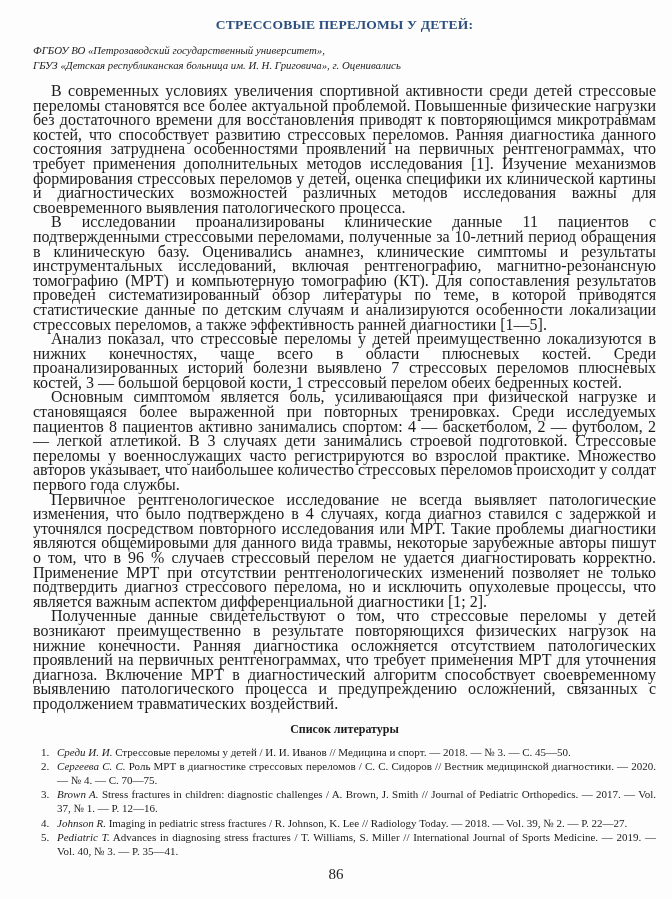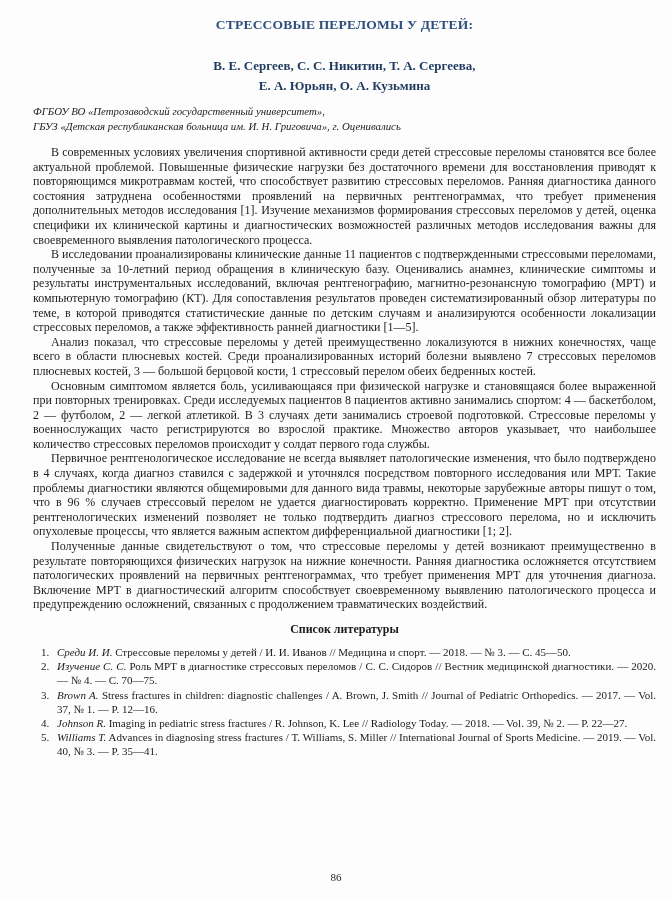--- a/index.html
+++ b/index.html
@@ -41,21 +41,21 @@
   }
   .affiliation{
     font-style:italic;
     font-size:10.8px;
     line-height:15px;
     margin-top:8px;
     color:#222;
   }
   .body-text{
     margin-top:11px;
-    font-size:12px;
+    font-size:16px;
     line-height:14.6px;
     text-align:justify;
   }
   .body-text p{
     margin:0;
     text-indent:18px;
   }
   .ref-heading{
     text-align:center;
     font-weight:bold;
@@ -77,37 +77,33 @@
     flex:0 0 16px;
     text-align:left;
   }
   .ref-body{flex:1;}
   .ref-author{font-style:italic;}
   .page-number{
     position:absolute;
     bottom:16px;
     left:0;right:0;
     text-align:center;
-    font-size:11px;
+    font-size:15px;
     color:#222;
   }
 </style>
 </head>
 <body>
 
 <div class="page">
 
   <div class="title">
     <div>СТРЕССОВЫЕ ПЕРЕЛОМЫ У ДЕТЕЙ:</div>
   </div>
 
-  <div class="authors">
-    <div>В. Е. Сергеев, С. С. Никитин, Т. А. Сергеева,</div>
-    <div>Е. А. Юрьян, О. А. Кузьмина</div>
-  </div>
 
   <div class="affiliation">
     <div>ФГБОУ ВО «Петрозаводский государственный университет»,</div>
     <div>ГБУЗ «Детская республиканская больница им. И. Н. Григовича», г. Оценивались</div>
   </div>
 
   <div class="body-text">
     <p>В современных условиях увеличения спортивной активности среди детей стрессовые переломы становятся все более актуальной проблемой. Повышенные физические нагрузки без достаточного времени для восстановления приводят к повторяющимся микротравмам костей, что способствует развитию стрессовых переломов. Ранняя диагностика данного состояния затруднена особенностями проявлений на первичных рентгенограммах, что требует применения дополнительных методов исследования [1]. Изучение механизмов формирования стрессовых переломов у детей, оценка специфики их клинической картины и диагностических возможностей различных методов исследования важны для своевременного выявления патологического процесса.</p>
     <p>В исследовании проанализированы клинические данные 11 пациентов с подтвержденными стрессовыми переломами, полученные за 10-летний период обращения в клиническую базу. Оценивались анамнез, клинические симптомы и результаты инструментальных исследований, включая рентгенографию, магнитно-резонансную томографию (МРТ) и компьютерную томографию (КТ). Для сопоставления результатов проведен систематизированный обзор литературы по теме, в которой приводятся статистические данные по детским случаям и анализируются особенности локализации стрессовых переломов, а также эффективность ранней диагностики [1—5].</p>
     <p>Анализ показал, что стрессовые переломы у детей преимущественно локализуются в нижних конечностях, чаще всего в области плюсневых костей. Среди проанализированных историй болезни выявлено 7 стрессовых переломов плюсневых костей, 3 — большой берцовой кости, 1 стрессовый перелом обеих бедренных костей.</p>
@@ -118,31 +114,31 @@
 
   <div class="ref-heading">Список литературы</div>
 
   <div class="ref-list">
     <div class="ref-item">
       <span class="ref-num">1.</span>
       <span class="ref-body"><span class="ref-author">Среди И. И.</span> <span>Стрессовые переломы у детей / И. И. Иванов // Медицина и спорт. — 2018. — № 3. — С. 45—50.</span></span>
     </div>
     <div class="ref-item">
       <span class="ref-num">2.</span>
-      <span class="ref-body"><span class="ref-author">Изучение С. С.</span> <span>Роль МРТ в диагностике стрессовых переломов / С. С. Сидоров // Вестник медицинской диагностики. — 2020. — № 4. — С. 70—75.</span></span>
+      <span class="ref-body"><span class="ref-author">Сергеева С. С.</span> <span>Роль МРТ в диагностике стрессовых переломов / С. С. Сидоров // Вестник медицинской диагностики. — 2020. — № 4. — С. 70—75.</span></span>
     </div>
     <div class="ref-item">
       <span class="ref-num">3.</span>
       <span class="ref-body"><span class="ref-author">Brown A.</span> <span>Stress fractures in children: diagnostic challenges / A. Brown, J. Smith // Journal of Pediatric Orthopedics. — 2017. — Vol. 37, № 1. — P. 12—16.</span></span>
     </div>
     <div class="ref-item">
       <span class="ref-num">4.</span>
       <span class="ref-body"><span class="ref-author">Johnson R.</span> <span>Imaging in pediatric stress fractures / R. Johnson, K. Lee // Radiology Today. — 2018. — Vol. 39, № 2. — P. 22—27.</span></span>
     </div>
     <div class="ref-item">
       <span class="ref-num">5.</span>
-      <span class="ref-body"><span class="ref-author">Williams T.</span> <span>Advances in diagnosing stress fractures / T. Williams, S. Miller // International Journal of Sports Medicine. — 2019. — Vol. 40, № 3. — P. 35—41.</span></span>
+      <span class="ref-body"><span class="ref-author">Pediatric T.</span> <span>Advances in diagnosing stress fractures / T. Williams, S. Miller // International Journal of Sports Medicine. — 2019. — Vol. 40, № 3. — P. 35—41.</span></span>
     </div>
   </div>
 
   <div class="page-number">86</div>
 
 </div>
 
 </body></html>

